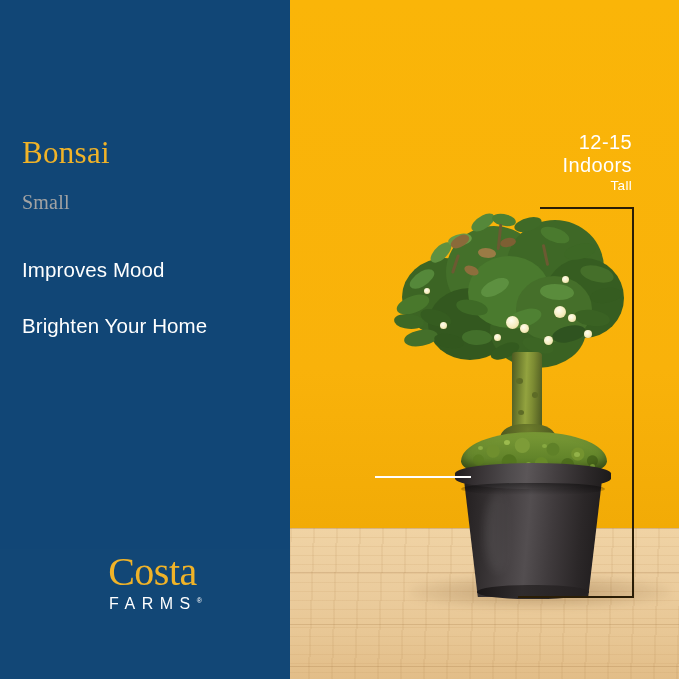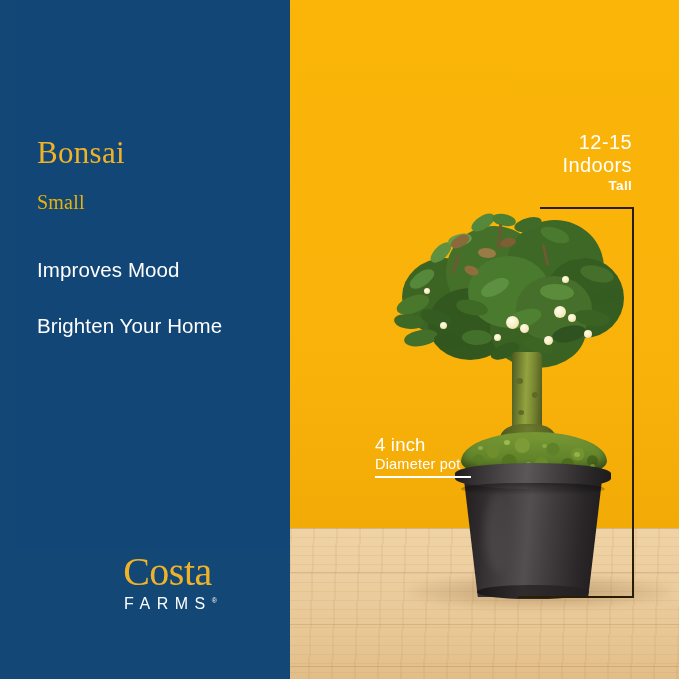--- a/index.html
+++ b/index.html
@@ -7,35 +7,35 @@
 
   .canvas{
     position:relative;
     width:679px;height:679px;
     overflow:hidden;
     background:#124776;
   }
 
   
   .left-panel{
-    position:absolute;left:15px;top:0;
+    position:absolute;left:0;top:0;
     width:290px;height:549px;
     background:#114676;
   }
   .title{
     position:absolute;left:22px;top:136px;
     font-family:"Liberation Serif",serif;
     font-size:31px;line-height:34px;
     color:#f0b328;letter-spacing:.3px;
   }
   .subtitle{
     position:absolute;left:22px;top:190px;
     font-family:"Liberation Serif",serif;
     font-size:20px;line-height:24px;
-    color:#eab308;letter-spacing:.2px;
+    color:#a3a3a3;letter-spacing:.2px;
   }
   .benefits{
     position:absolute;left:22px;top:258px;
     width:250px;
   }
   .benefit{
     color:#ffffff;
     font-size:20.5px;
     line-height:24px;
     letter-spacing:.1px;
@@ -121,21 +121,21 @@
     width:116px;height:2px;
     background:#2a1d06;
   }
   .height-label{
     position:absolute;left:236px;top:131px;
     width:106px;text-align:right;
     color:#ffffff;
   }
   .height-l1{font-size:20px;line-height:23px;letter-spacing:.4px;}
   .height-l2{font-size:20px;line-height:23px;letter-spacing:.4px;}
-  .height-l3{font-size:13.5px;line-height:18px;letter-spacing:.3px;font-weight:bold;}
+  .height-l3{font-size:13.5px;line-height:18px;letter-spacing:.3px;}
 
   
   .pot-label{
     position:absolute;left:85px;top:434px;
     width:96px;text-align:left;color:#ffffff;
   }
   .pot-l1{font-size:18.5px;line-height:21px;letter-spacing:.2px;}
   .pot-l2{font-size:14.5px;line-height:18px;letter-spacing:.2px;}
   .pot-underline{
     position:absolute;left:85px;top:476px;
@@ -362,20 +362,16 @@
 
     <div class="height-label">
       <div class="height-l1">12-15</div>
       <div class="height-l2">Indoors</div>
       <div class="height-l3">Tall</div>
     </div>
     <div class="bracket-top"></div>
     <div class="bracket-v"></div>
     <div class="bracket-bot"></div>
 
-    <div class="pot-label">
-      <div class="pot-l1">4 inch</div>
-      <div class="pot-l2">Diameter pot</div>
-    </div>
     <div class="pot-underline"></div>
 
   </div>
 </div>
 
 </body></html>

